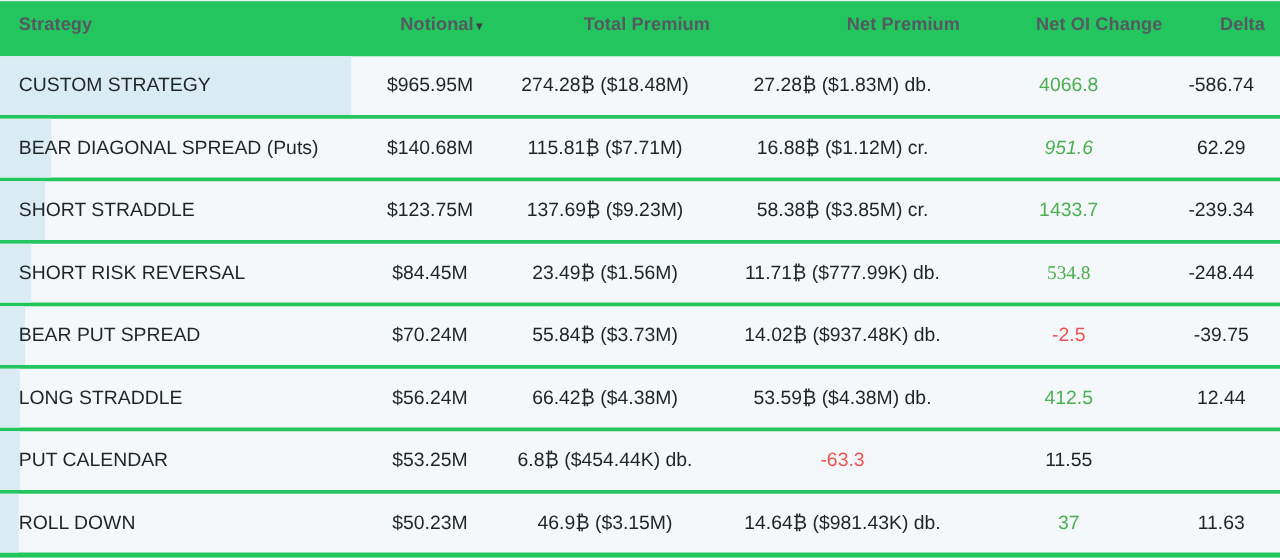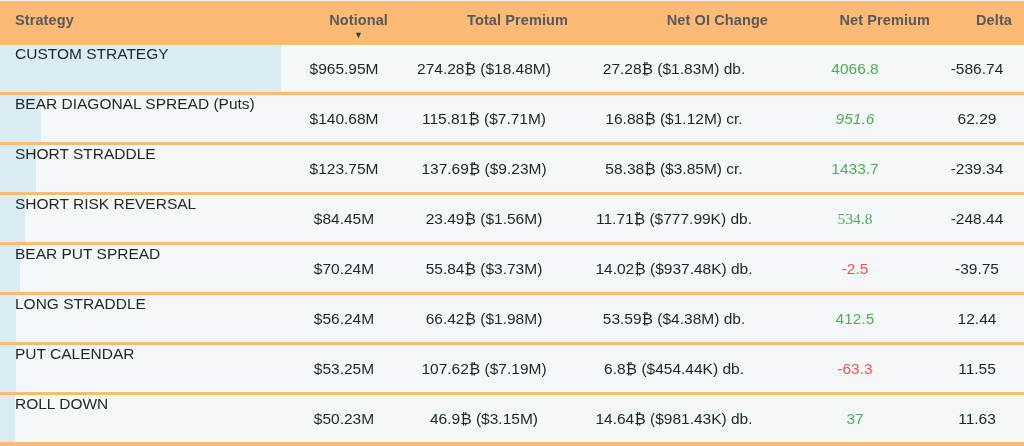--- a/index.html
+++ b/index.html
@@ -4,21 +4,21 @@
 <style>
   * { box-sizing: border-box; margin: 0; padding: 0; }
   html, body {
     width: 1024px; height: 446px; overflow: hidden;
     background: #ffffff;
     font-family: "Liberation Sans", "DejaVu Sans", sans-serif;
   }
   .app {
     width: 1024px; height: 446px;
     border-top: 1px solid #ededed;
-    background: #fdba74;
+    background: #22c55e;
   }
   .grid-row {
     display: grid;
     grid-template-columns: 300px 100px 180px 200px 162px 82px;
     width: 1024px;
   }
   
   .header-row {
     height: 44px;
     align-items: start;
@@ -27,21 +27,21 @@
   .header-cell {
     font-size: 14.5px;
     font-weight: 700;
     color: #555a60;
     text-align: right;
     padding-right: 12px;
     letter-spacing: 0.1px;
     cursor: pointer;
   }
   .header-cell.left { text-align: left; padding-left: 15px; padding-right: 0; }
-  .sort-wrap { display: inline-flex; flex-direction: column; align-items: center; }
+  .sort-wrap { display: inline-flex; flex-direction: row; align-items: center; }
   .sort-arrow {
     font-size: 9px;
     line-height: 10px;
     margin-top: 2px;
     color: #3c4043;
   }
   
   .row {
     height: 47px;
     margin-bottom: 3px;
@@ -52,20 +52,21 @@
   .cell {
     font-size: 15.5px;
     color: #1f2527;
     white-space: nowrap;
   }
   .cell.num { text-align: center; padding-right: 12px; }
   .cell.strategy {
     position: relative;
     height: 100%;
     display: flex;
+    align-items: center;
     padding-left: 15px;
   }
   .bar {
     position: absolute;
     left: 0; top: 0; bottom: 0;
     background: #d9ecf4;
   }
   .strategy-label { position: relative; z-index: 1; }
 </style>
 </head>
@@ -75,22 +76,22 @@
 
   <div class="grid-row header-row">
     <div class="header-cell left">Strategy</div>
     <div class="header-cell">
       <span class="sort-wrap">
         <span>Notional</span>
         <span class="sort-arrow">▼</span>
       </span>
     </div>
     <div class="header-cell">Total Premium</div>
+    <div class="header-cell">Net Premium</div>
     <div class="header-cell">Net OI Change</div>
-    <div class="header-cell">Net Premium</div>
     <div class="header-cell">Delta</div>
   </div>
 
   <div id="tbody">
       <div class="grid-row row">
     <div class="cell strategy">
       <div class="bar" style="width: 281px;"></div>
       <span class="strategy-label">CUSTOM STRATEGY</span>
     </div>
     <div class="cell num">$965.95M</div>
@@ -142,32 +143,31 @@
     <div class="cell num">14.02₿ ($937.48K) db.</div>
     <div class="cell num" style="color: rgb(239, 83, 80);">-2.5</div>
     <div class="cell num">-39.75</div>
   </div>
       <div class="grid-row row">
     <div class="cell strategy">
       <div class="bar" style="width: 16.4px;"></div>
       <span class="strategy-label">LONG STRADDLE</span>
     </div>
     <div class="cell num">$56.24M</div>
-    <div class="cell num">66.42₿ ($1.98M)</div>
+    <div class="cell num">66.42₿ ($4.38M)</div>
     <div class="cell num">53.59₿ ($4.38M) db.</div>
     <div class="cell num" style="color: rgb(76, 175, 80);">412.5</div>
     <div class="cell num">12.44</div>
   </div>
       <div class="grid-row row">
     <div class="cell strategy">
       <div class="bar" style="width: 15.5px;"></div>
       <span class="strategy-label">PUT CALENDAR</span>
     </div>
     <div class="cell num">$53.25M</div>
-    <div class="cell num">107.62₿ ($7.19M)</div>
     <div class="cell num">6.8₿ ($454.44K) db.</div>
     <div class="cell num" style="color: rgb(239, 83, 80);">-63.3</div>
     <div class="cell num">11.55</div>
   </div>
       <div class="grid-row row">
     <div class="cell strategy">
       <div class="bar" style="width: 14.6px;"></div>
       <span class="strategy-label">ROLL DOWN</span>
     </div>
     <div class="cell num">$50.23M</div>

